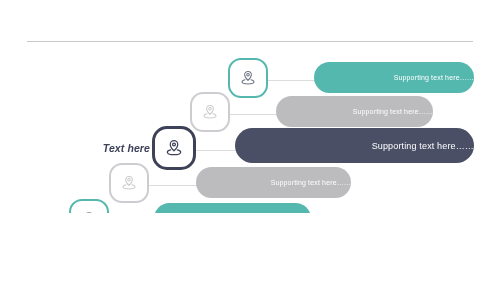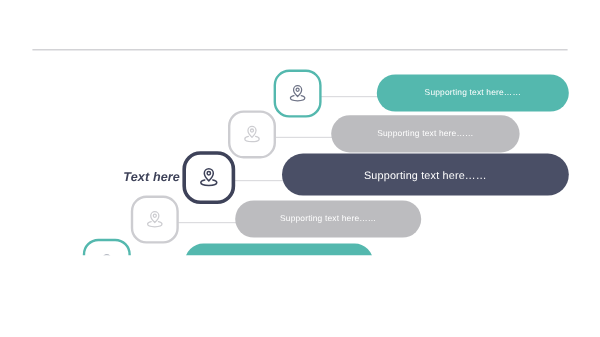--- a/index.html
+++ b/index.html
@@ -80,21 +80,21 @@
   .node svg { display: block; }
 
   
   .pill {
     position: absolute;
     top: 4px;
     height: 31px;
     border-radius: 16px;
     display: flex;
     align-items: center;
-    justify-content: center;
+    justify-content: flex-end;
     color: #ffffff;
     font-size: 7px;
     letter-spacing: .15px;
     z-index: 2;
     white-space: nowrap;
   }
   .pill.teal { background: #54b8ae; }
   .pill.grey { background: #bcbcbf; }
   .pill.navy {
     background: #4a4f66;

